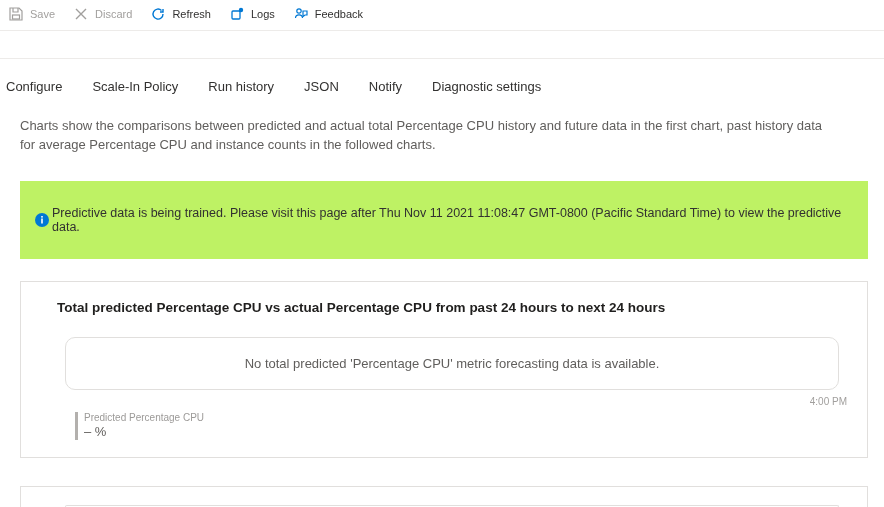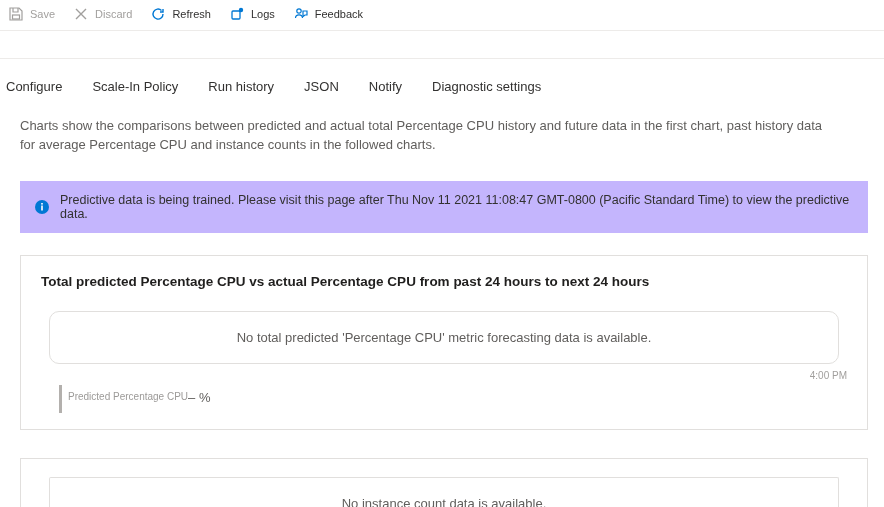--- a/index.html
+++ b/index.html
@@ -58,38 +58,38 @@
   }
   .content { padding: 12px 4px 0 20px; }
   .description {
     color: #605e5c;
     font-size: 13px;
     line-height: 1.45;
     padding-right: 40px;
     margin-bottom: 26px;
   }
   .info-banner {
-    background: #c4b5fd;
-    display: flex;
-    align-items: center;
-    gap: 10px;
-    padding: 12px 14px;
+    background: #bef264;
+    display: flex;
+    align-items: center;
+    gap: 2px;
+    padding: 25px 14px;
     font-size: 12.5px;
     color: #323130;
     margin-bottom: 22px;
     margin-right: 12px;
   }
   .info-banner .info-ico {
     width: 16px; height: 16px; flex: 0 0 16px;
   }
   .panel {
     border: 1px solid #e1dfdd;
     margin-right: 12px;
     margin-bottom: 28px;
-    padding: 18px 20px 16px 20px;
+    padding: 18px 20px 16px 36px;
   }
   .panel-title {
     font-weight: 600;
     font-size: 13.5px;
     color: #201f1e;
     margin-bottom: 22px;
   }
   .msg-box {
     border: 1px solid #e1dfdd;
     border-radius: 10px;
@@ -109,21 +109,21 @@
     display: flex;
     align-items: center;
     gap: 6px;
     margin-top: 4px;
     color: #9c9a98;
     font-size: 10px;
   }
   .legend-swatch {
     width: 3px; height: 28px; background: #b3b0ad; display: inline-block;
   }
-  .legend-stack { display:flex; line-height:1.3; }
+  .legend-stack { display:flex; flex-direction:column; line-height:1.3; }
   .legend-val { font-size: 13px; color: #605e5c; }
 </style>
 </head>
 <body>
 
 <div class="toolbar">
   <div class="toolbar-item disabled">
     <span class="ico">
       <svg viewBox="0 0 16 16" width="16" height="16" fill="none" stroke="#a19f9d" stroke-width="1.2">
         <path d="M2 2h9l3 3v9H2z"></path>

